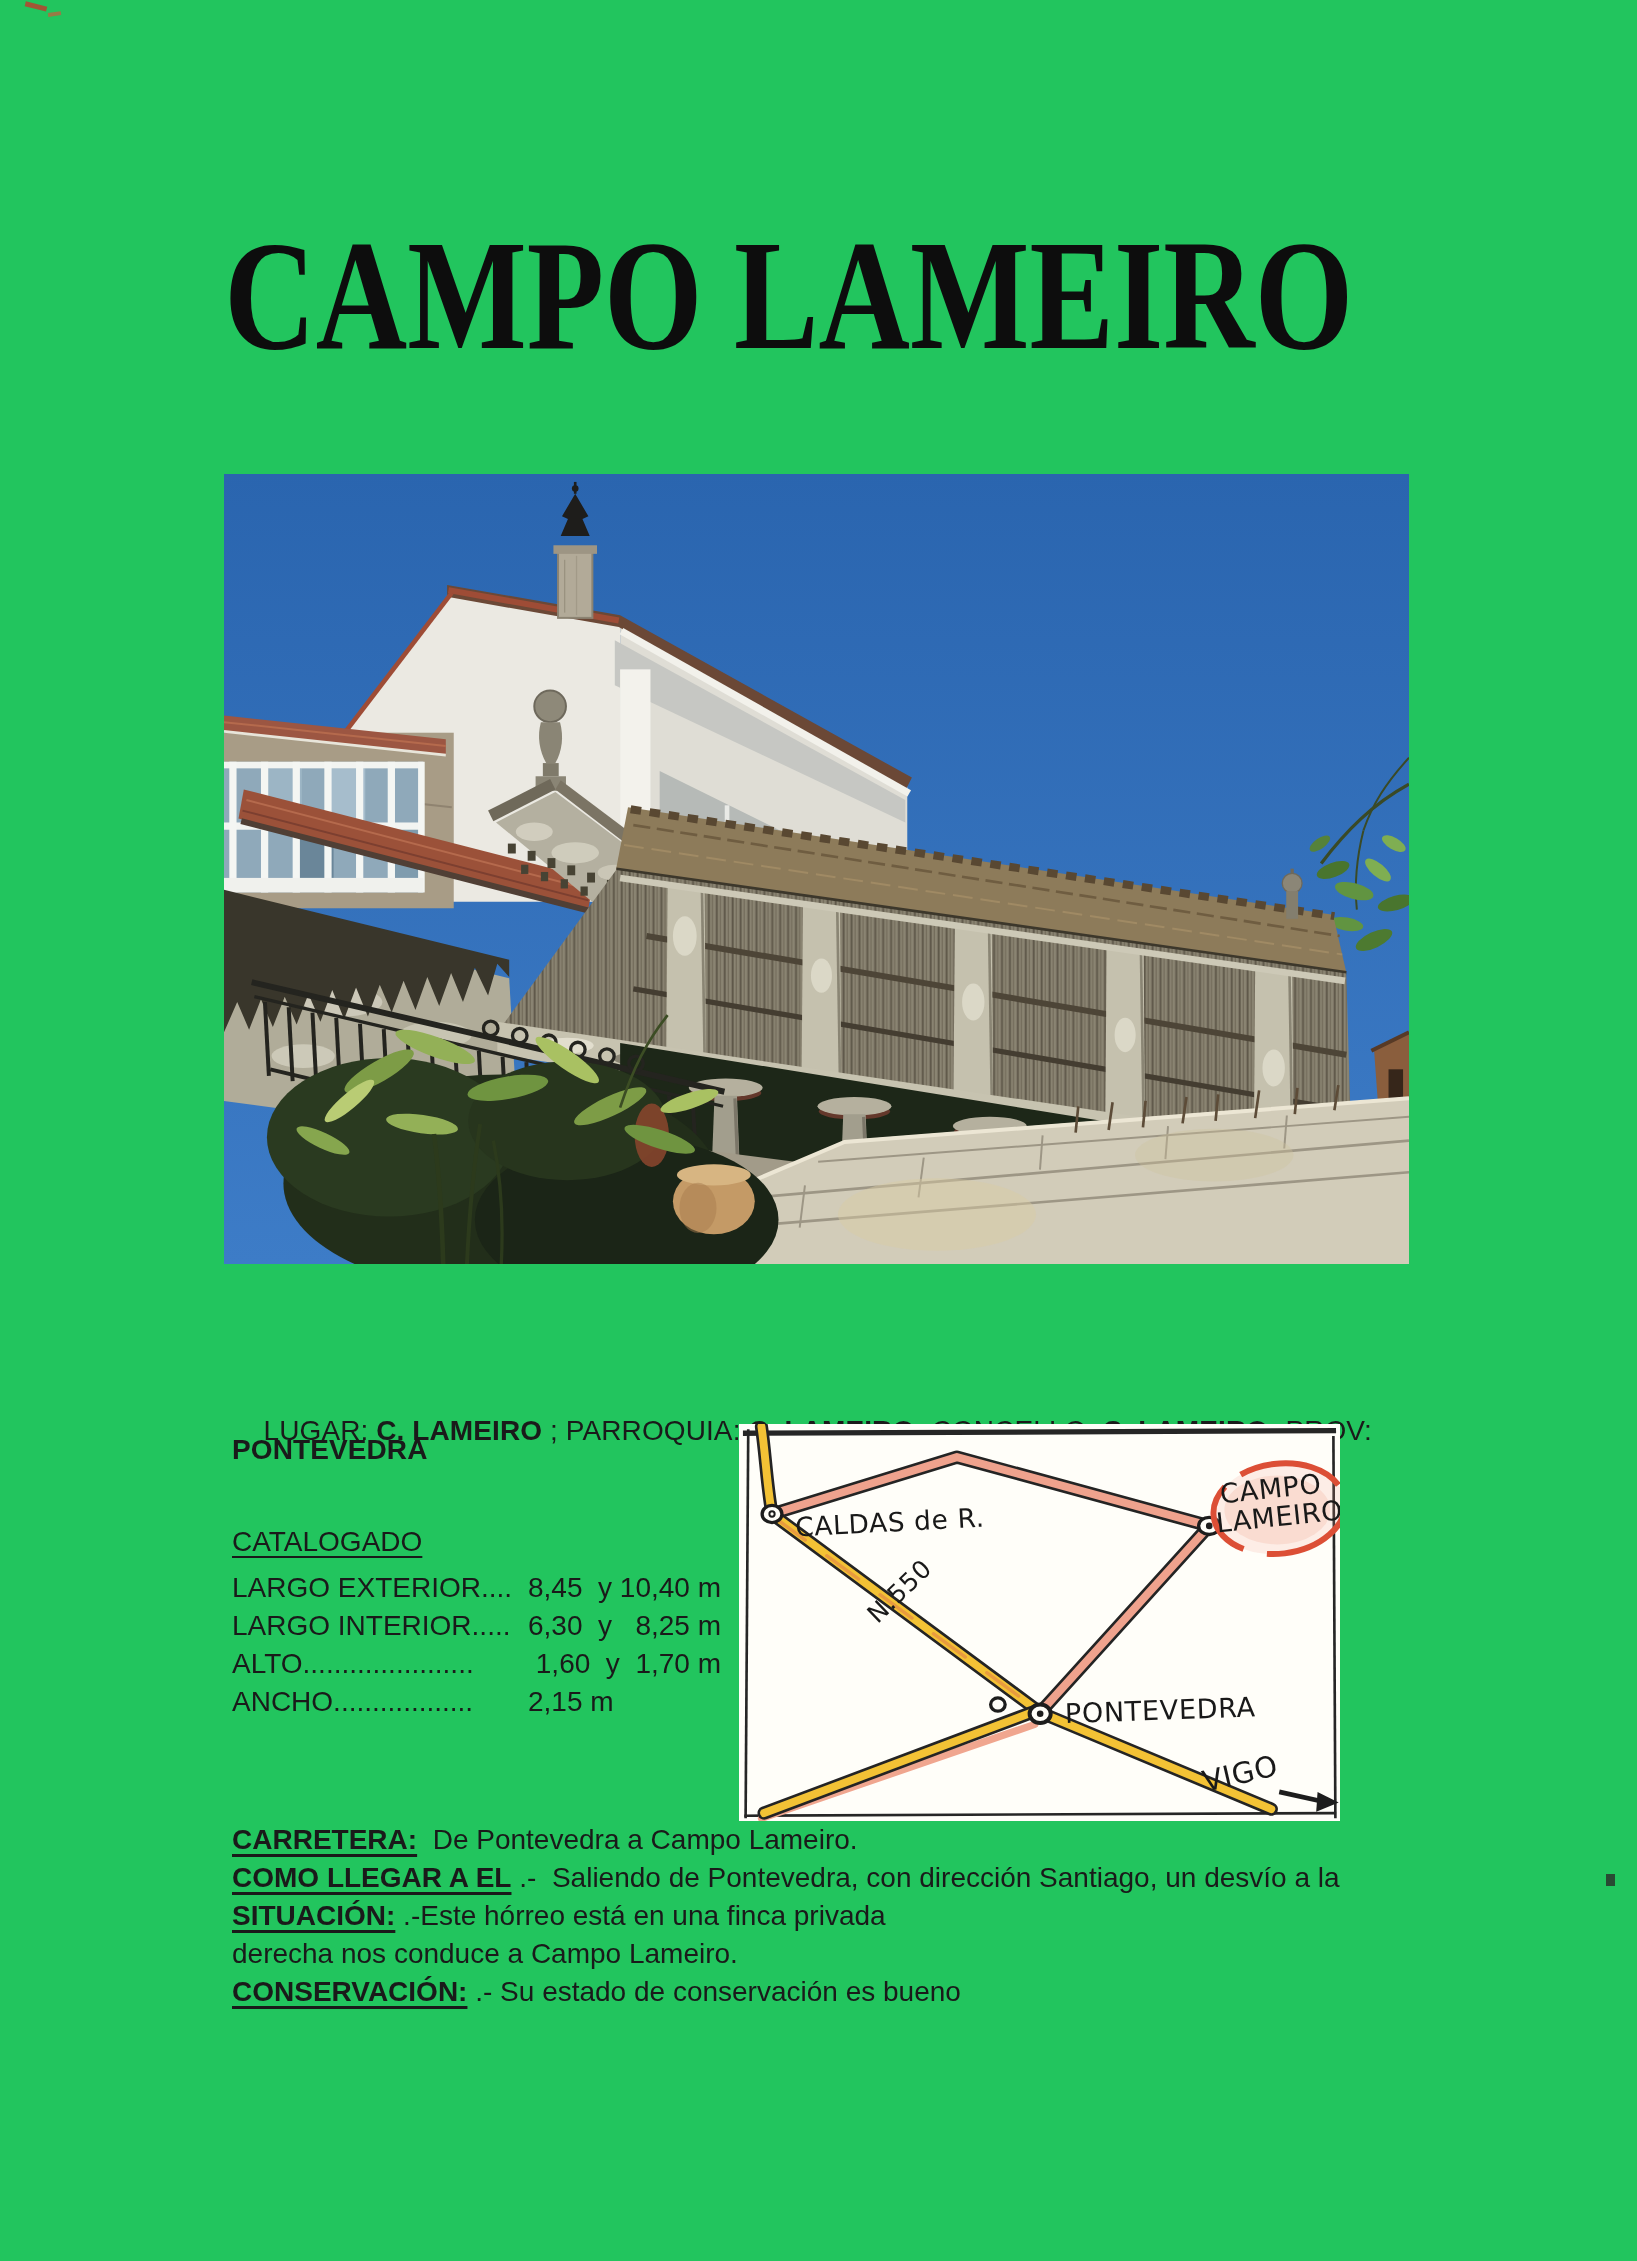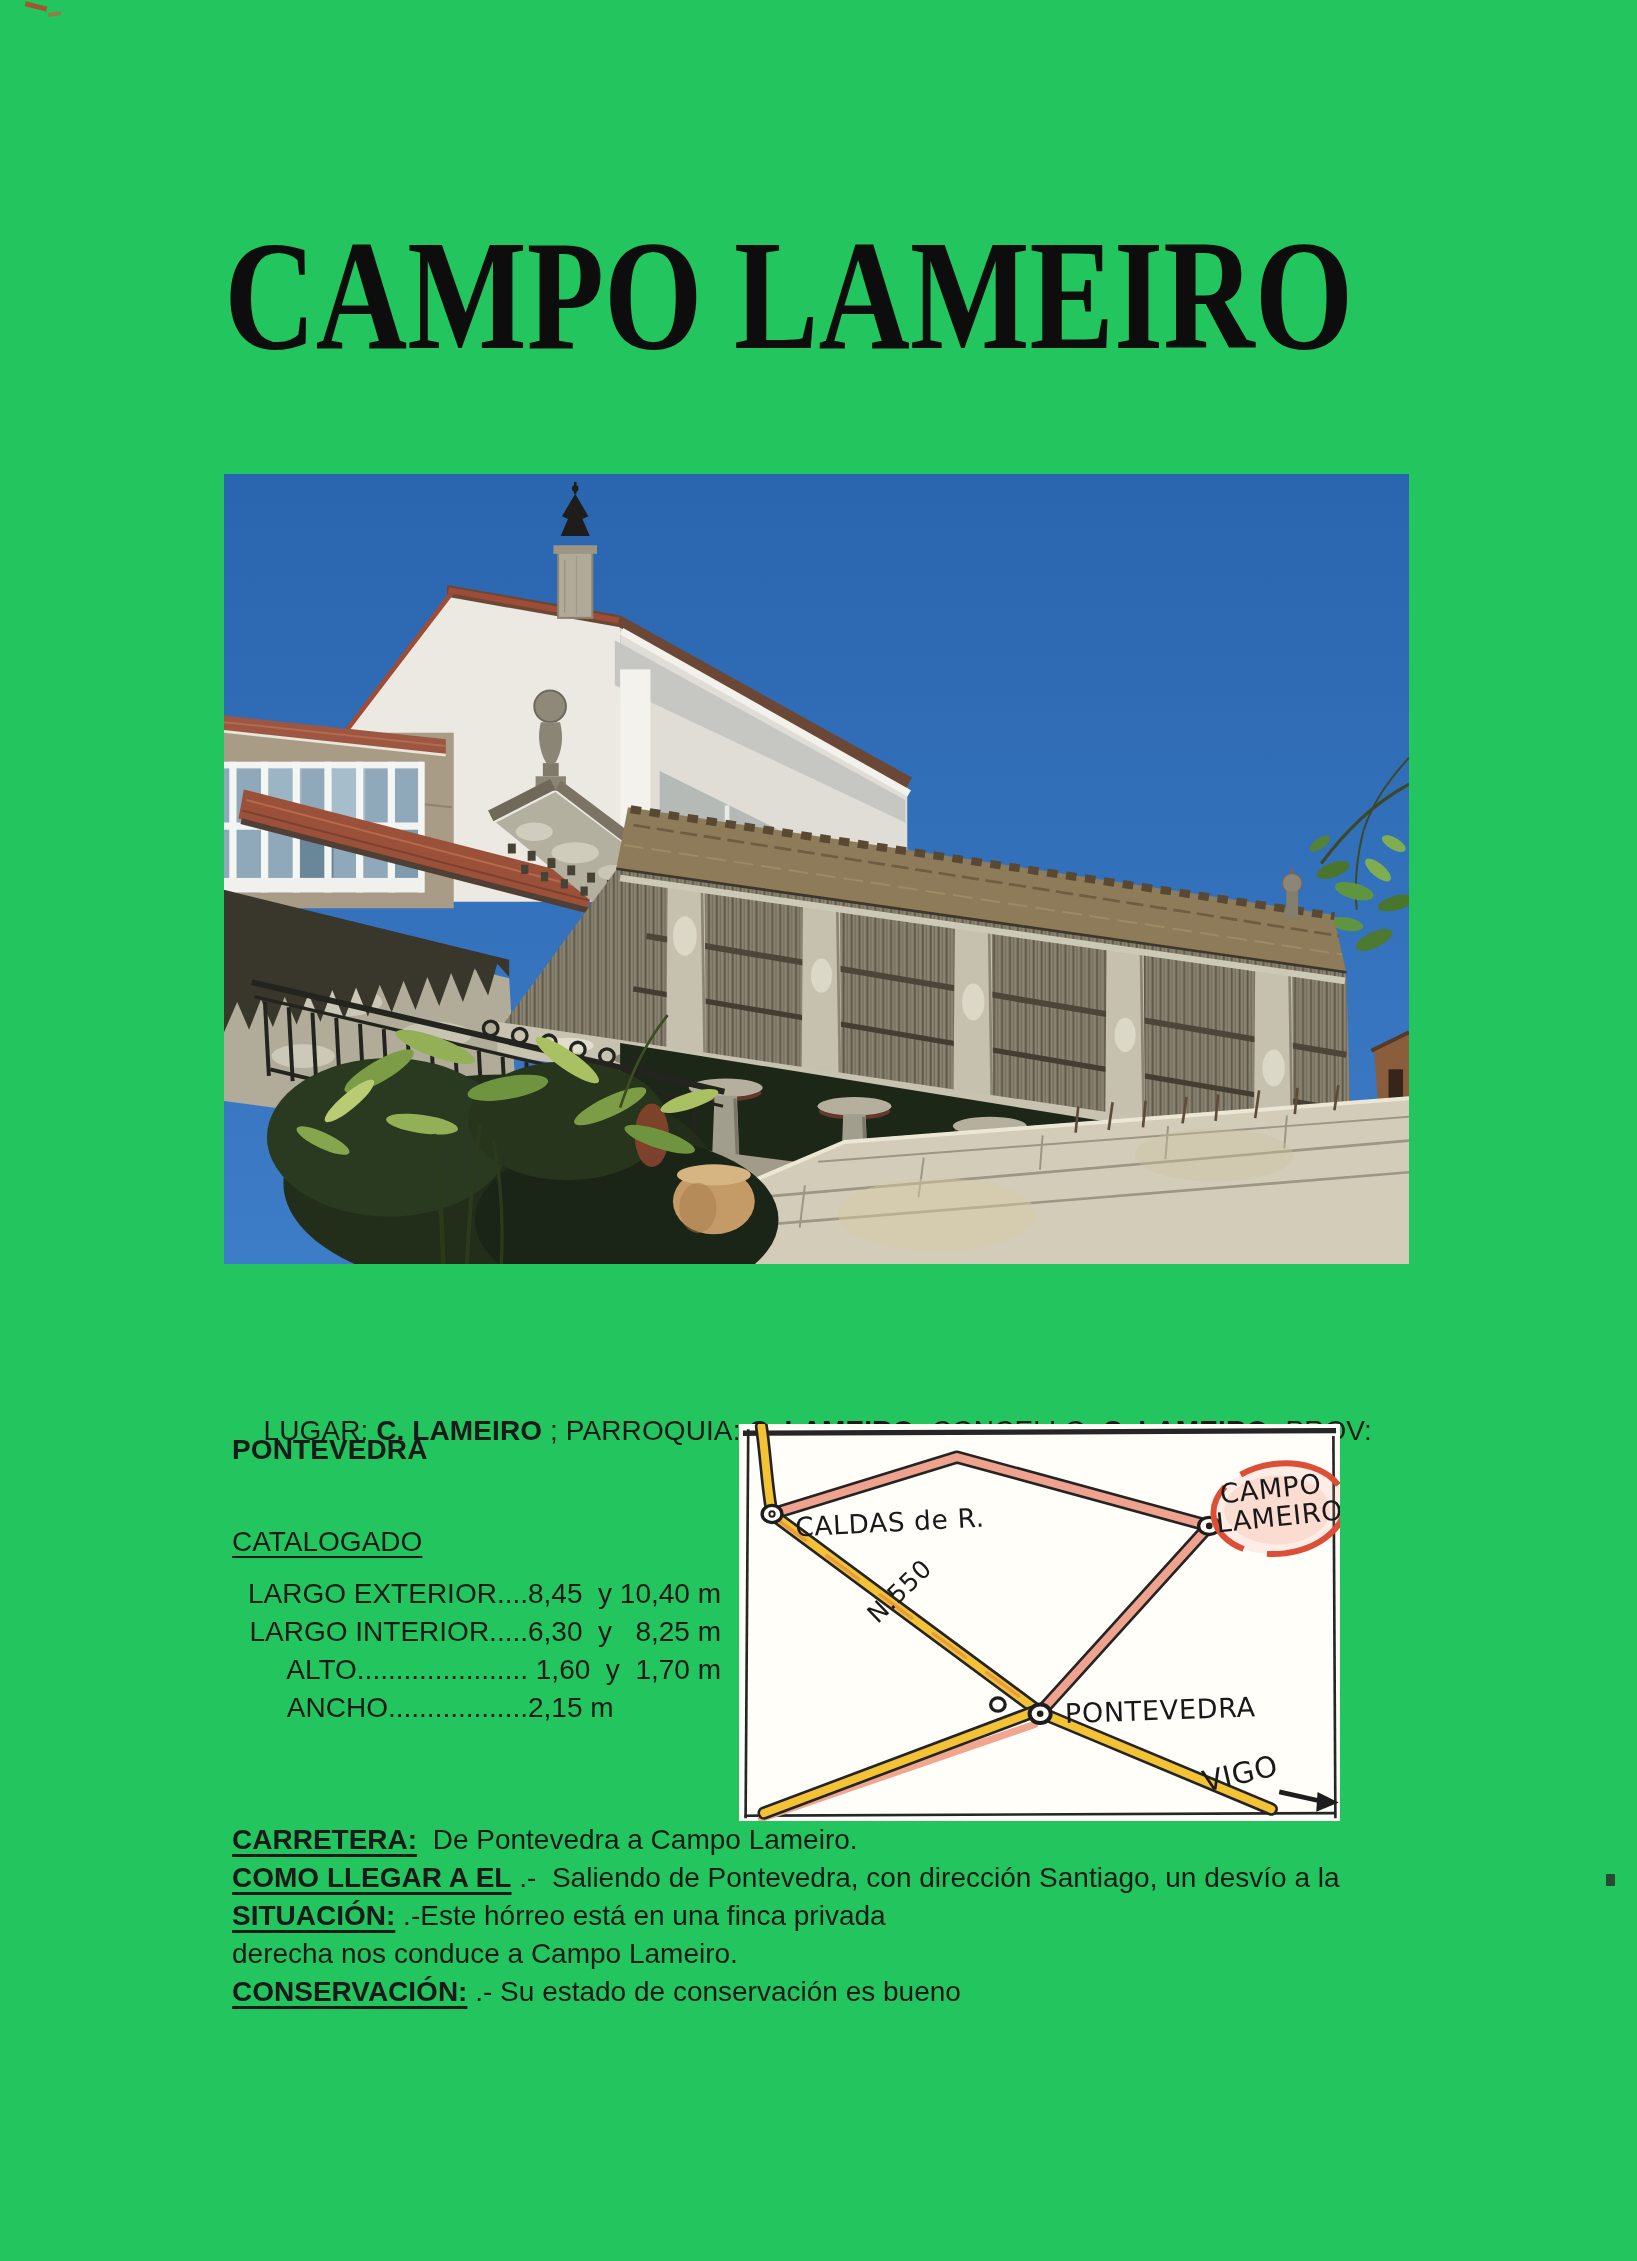--- a/index.html
+++ b/index.html
@@ -11,23 +11,23 @@
     color:#1a1a1a;
     overflow:hidden;
   }
   .title-wrap{position:absolute;left:223px;top:218px;width:1175px;height:162px;}
   .photo{position:absolute;left:224px;top:474px;width:1185px;height:790px;}
   .photo svg{display:block;width:100%;height:100%;}
   .loc-line{position:absolute;left:232px;font-size:28px;letter-spacing:0.1px;white-space:pre;}
   .loc-line .b{font-weight:bold;}
   .loc-line2{top:1419px;font-weight:bold;}
   .catalog{position:absolute;left:232px;top:1526px;width:522px;font-size:28px;}
-  .cat-heading{text-decoration:underline;text-decoration-thickness:2.3px;text-underline-offset:5.3px;margin-bottom:17px;}
+  .cat-heading{text-decoration:underline;text-decoration-thickness:2.3px;text-underline-offset:5.3px;margin-bottom:11px;}
   .cat-row{display:flex;height:38px;line-height:38px;}
-  .cat-label{width:296px;white-space:pre;text-align:right;}
+  .cat-label{width:296px;white-space:pre;}
   .cat-value{white-space:pre;}
   .mapbox{position:absolute;left:739px;top:1424px;width:601px;height:397px;}
   .mapbox svg{display:block;width:100%;height:100%;}
   .bottom-text{position:absolute;left:232px;top:1821px;width:1268px;font-size:28px;}
   .bt-line{height:38px;line-height:38px;white-space:pre;}
   .bt-line .lead{font-weight:bold;text-decoration:underline;text-decoration-thickness:2.6px;text-underline-offset:5.3px;}
   .bt-line .rest{white-space:pre;text-align:center;}
   .artifact{position:absolute;}
   .map-label{font-family:"DejaVu Sans", sans-serif;fill:#191919;letter-spacing:1px;}
 </style>

